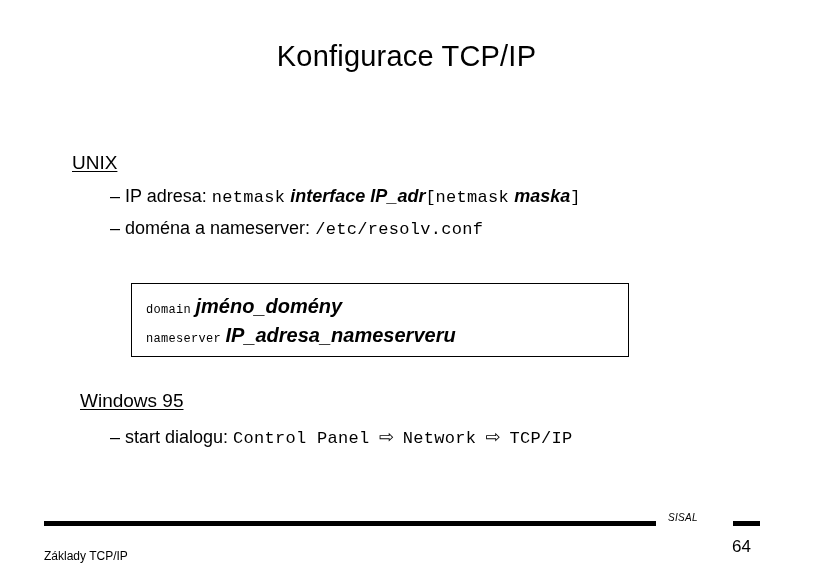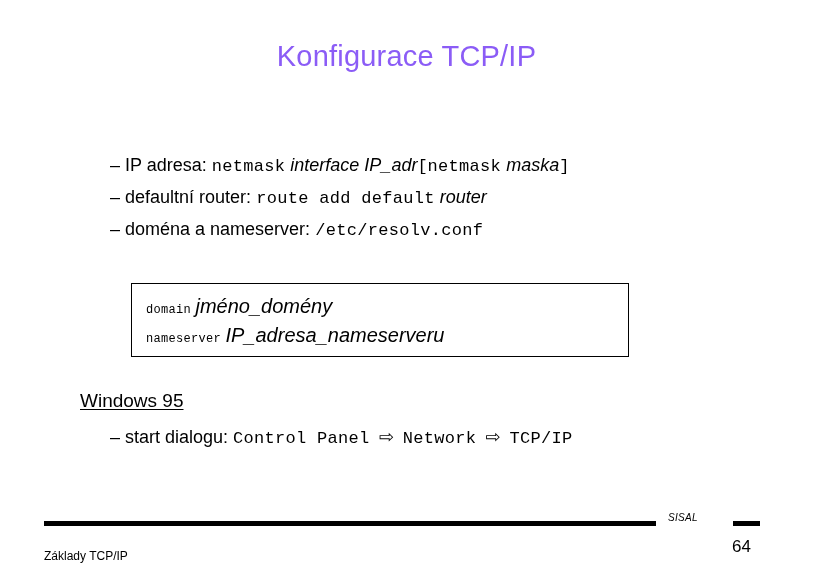--- a/index.html
+++ b/index.html
@@ -18,21 +18,21 @@
 
   
   .slide-title {
     position: absolute;
     left: 0;
     top: 40px;
     width: 813px;
     text-align: center;
     font-size: 29px;
     font-weight: normal;
-    color: #8b5cf6;
+    color: #000000;
     letter-spacing: 0.2px;
     white-space: nowrap;
   }
 
   
   .content {
     position: absolute;
     left: 72px;
     top: 150px;
     width: 700px;
@@ -65,20 +65,21 @@
 
   
   .mono {
     font-family: "Liberation Mono", "DejaVu Sans Mono", monospace;
     font-size: 17px;
     letter-spacing: 0.3px;
   }
   .ital {
     font-style: italic;
     font-size: 18px;
+    font-weight: bold;
   }
   .bracket {
     font-family: "Liberation Mono", "DejaVu Sans Mono", monospace;
     font-size: 17px;
   }
   .arrow {
     font-family: "DejaVu Sans", sans-serif;
     font-size: 18px;
     padding: 0 4px;
   }
@@ -155,34 +156,30 @@
     white-space: nowrap;
   }
 </style>
 </head>
 <body>
 
 <div class="slide-title">Konfigurace TCP/IP</div>
 
 <div class="content">
 
+  <div class="section-head">UNIX</div>
 
   <div class="bullet">
     <span class="dash">–</span><span>IP adresa:</span>
     <span class="mono">netmask</span>
     <span class="ital">interface</span>
     <span class="ital">IP_adr</span><span class="bracket">[</span><span class="mono">netmask</span>
     <span class="ital">maska</span><span class="bracket">]</span>
   </div>
 
-  <div class="bullet">
-    <span class="dash">–</span><span>defaultní router:</span>
-    <span class="mono">route add default</span>
-    <span class="ital">router</span>
-  </div>
 
   <div class="bullet">
     <span class="dash">–</span><span>doména a nameserver:</span>
     <span class="mono">/etc/resolv.conf</span>
   </div>
 </div>
 
 <div class="code-box">
   <div class="code-line l1">
     <span class="mono">domain</span>

